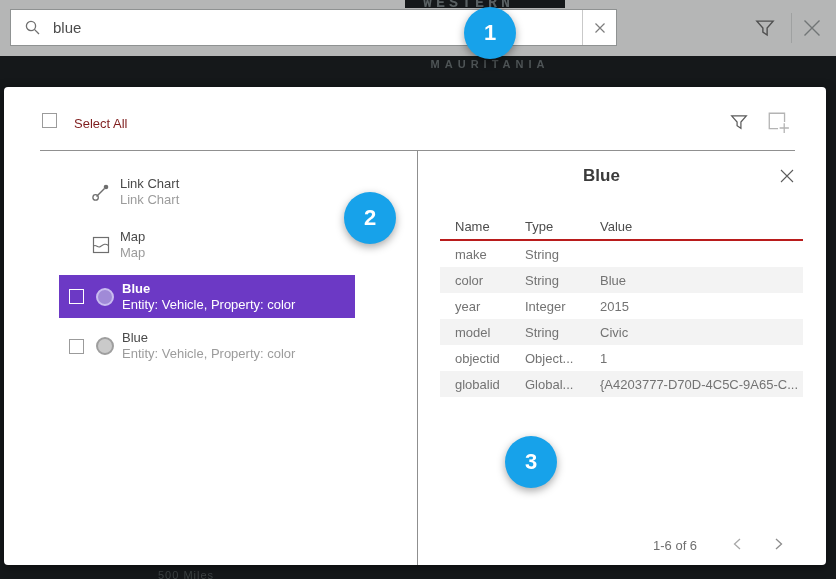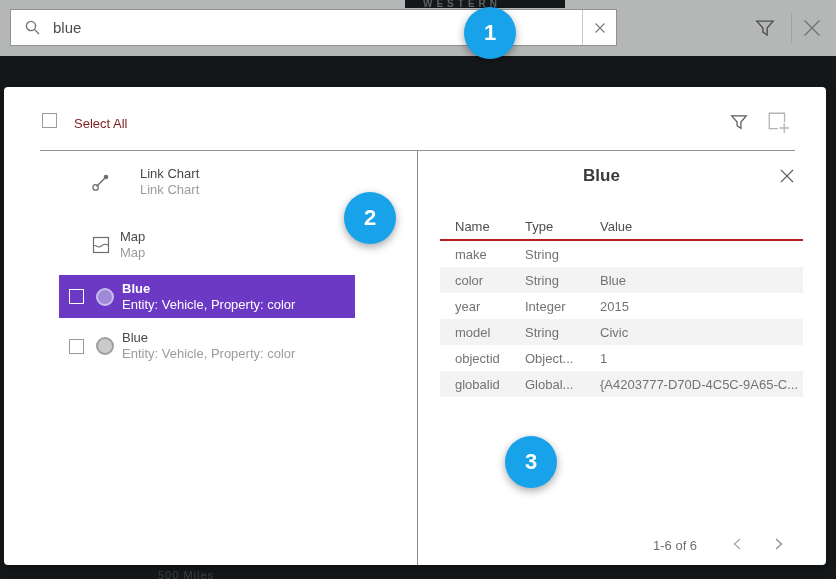--- a/index.html
+++ b/index.html
@@ -7,22 +7,22 @@
   .canvas{ position:relative; width:836px; height:579px; overflow:hidden;
            background:#15181a; font-family:"Liberation Sans", sans-serif; }
 
   
   .map-label-mauritania{ position:absolute; left:400px; top:58px; width:180px;
     text-align:center; font-size:11px; font-weight:bold; letter-spacing:5px; color:#4e5456;}
   .map-scale{ position:absolute; left:158px; top:569px; font-size:11px;
     letter-spacing:1px; color:#3d4344;}
   .map-notch{ position:absolute; left:405px; top:0; width:160px; height:8px;
     background:#15181a; overflow:hidden; z-index:3;}
-  .map-notch span{ position:absolute; left:18px; top:-1px; font-size:10px; line-height:9px;
-    font-weight:bold; letter-spacing:4px; color:#5a6163;}
+  .map-notch span{ position:absolute; left:18px; top:-1px; font-size:15px; line-height:9px;
+    font-weight:bold; letter-spacing:4px; color:#5a6163;font-family:Liberation Mono, monospace;}
 
   
   .topbar{ position:absolute; left:0; top:0; width:836px; height:56px; background:#b5b6b6; z-index:2;}
   .search-box{ position:absolute; left:10px; top:9px; width:607px; height:37px;
     background:#fff; border:1px solid #8f9292; display:flex; align-items:center;}
   .search-glyph{ margin-left:13px; width:18px; height:18px; flex:none;}
   .search-box input{ border:none; outline:none; background:transparent; flex:1;
     margin-left:11px; font-size:15px; color:#4c4c4c; font-family:inherit;}
   .clear-btn{ width:34px; height:100%; border-left:1px solid #c9c9c9; flex:none;
     display:flex; align-items:center; justify-content:center; cursor:pointer;}
@@ -41,21 +41,21 @@
   .cb{ width:15px; height:15px; border:1px solid #9b9b9b; background:#fff; flex:none;}
   .header-checkbox{ position:absolute; left:38px; top:26px; cursor:pointer;}
   .select-all-label{ position:absolute; left:70px; top:29px; font-size:13px; color:#7f1d1d;}
   .panel-filter{ position:absolute; left:726px; top:26px; width:18px; height:18px; cursor:pointer;}
   .panel-add{ position:absolute; left:762px; top:23px; width:24px; height:24px; cursor:pointer;}
   .h-divider{ position:absolute; left:36px; top:63px; width:755px; height:1px; background:#909090;}
   .v-divider{ position:absolute; left:413px; top:63px; width:1px; height:415px; background:#8f8f8f;}
 
   
   .result-item{ position:absolute; left:55px; width:296px; display:flex; align-items:center; cursor:pointer;}
-  .item-1{ top:75px;  height:40px;gap:20px;}
+  .item-1{ top:85px;  height:40px;}
   .item-2{ top:138px; height:40px;}
   .item-3{ top:188px; height:43px; background:#6c39c5;}
   .item-4{ top:239px; height:40px;}
   .item-icon{ width:20px; height:20px; margin-left:32px; flex:none;}
   .item-icon + .item-text{ margin-left:9px;}
   .result-item .cb{ margin-left:10px; cursor:pointer;}
   .item-3 .cb{ background:transparent; border-color:#fff;}
   .entity-dot{ width:18px; height:18px; border-radius:50%; margin-left:12px; flex:none;}
   .item-3 .entity-dot{ background:#a08ad7; border:2px solid #c9bcf0;}
   .item-4 .entity-dot{ background:#cacaca; border:2px solid #9e9e9e;}
@@ -86,20 +86,21 @@
     justify-content:center; box-shadow:0 3px 8px rgba(0,0,0,.35); z-index:10;}
   .badge-1{ left:464px; top:7px;}
   .badge-2{ left:344px; top:192px;}
   .badge-3{ left:505px; top:436px;}
 </style>
 </head>
 <body>
 
 <div class="canvas">
 
+  <div class="map-label-mauritania">MAURITANIA</div>
   <div class="map-scale">500 Miles</div>
 
   <div class="topbar">
     <div class="search-box">
       <svg class="search-glyph" viewBox="0 0 18 18">
         <circle cx="7" cy="7" r="4.6" fill="none" stroke="#707070" stroke-width="1.3"></circle>
         <line x1="10.4" y1="10.4" x2="15" y2="15" stroke="#707070" stroke-width="1.3"></line>
       </svg>
       <input type="text" value="blue" style="">
       <div class="clear-btn">

